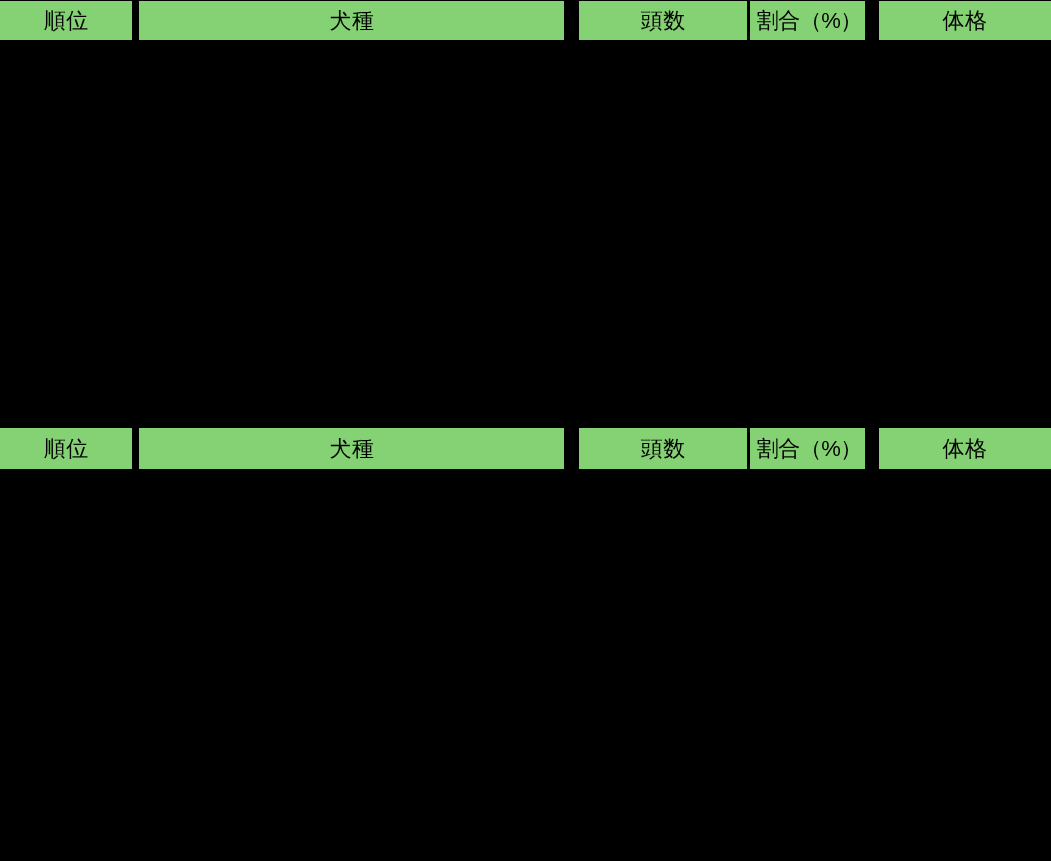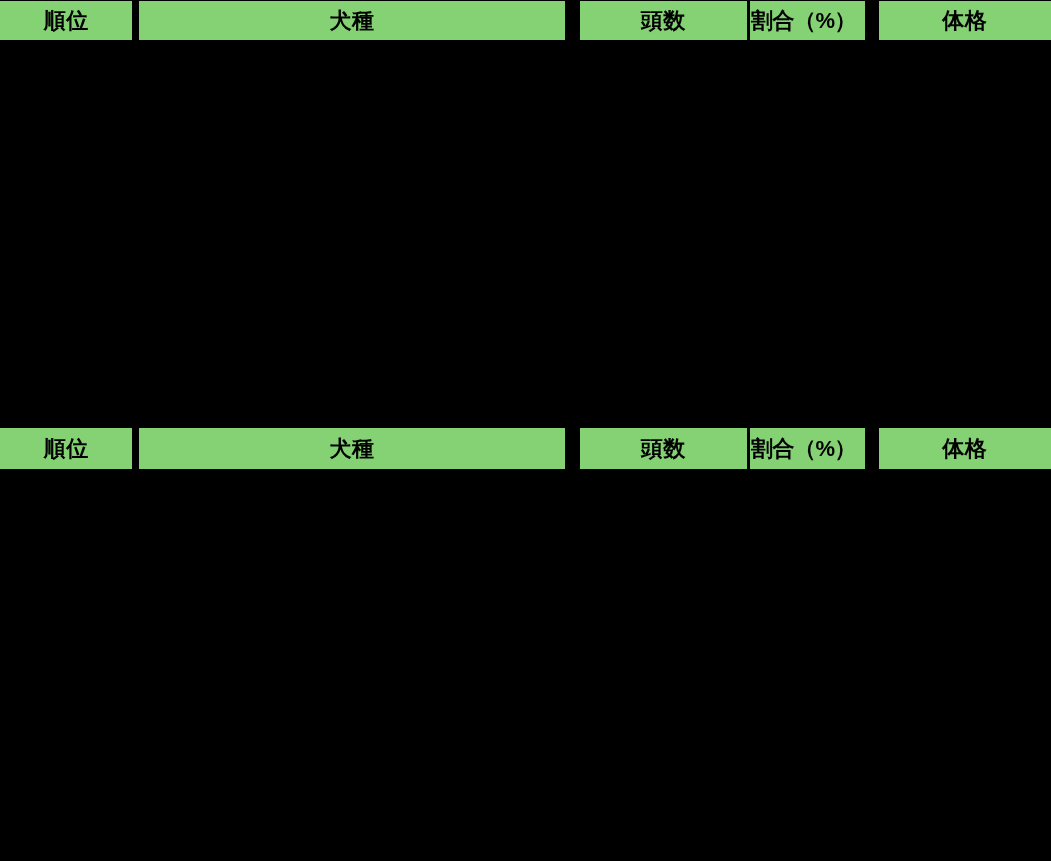--- a/index.html
+++ b/index.html
@@ -13,21 +13,20 @@
     height: 861px;
     overflow: hidden;
     font-family: "Liberation Sans", "DejaVu Sans", sans-serif;
   }
 
   .page {
     position: relative;
     width: 1051px;
     height: 861px;
     background: #000000;
-    font-weight: bold;
   }
 
   
   .header-row {
     position: absolute;
     left: 0;
     width: 1051px;
     display: flex;
     background: #000000;
   }
@@ -49,21 +48,21 @@
 
   .header-cell.col-rank   { width: 136px; }
   .header-cell.col-breed  { width: 437px; margin-left: 7px; }
   .header-cell.col-count  { width: 172px; margin-left: 15px; }
   .header-cell.col-share  { width: 118px; margin-left: 3px; }
   .header-cell.col-build  { width: 177px; margin-left: 14px; }
 
   
   .header-cell.col-share {
     justify-content: flex-start;
-    padding-left: 1px;
+    padding-left: 7px;
     letter-spacing: -0.5px;
   }
 
   
   .table-body {
     position: absolute;
     left: 0;
     width: 1051px;
     background: #000000;
   }

